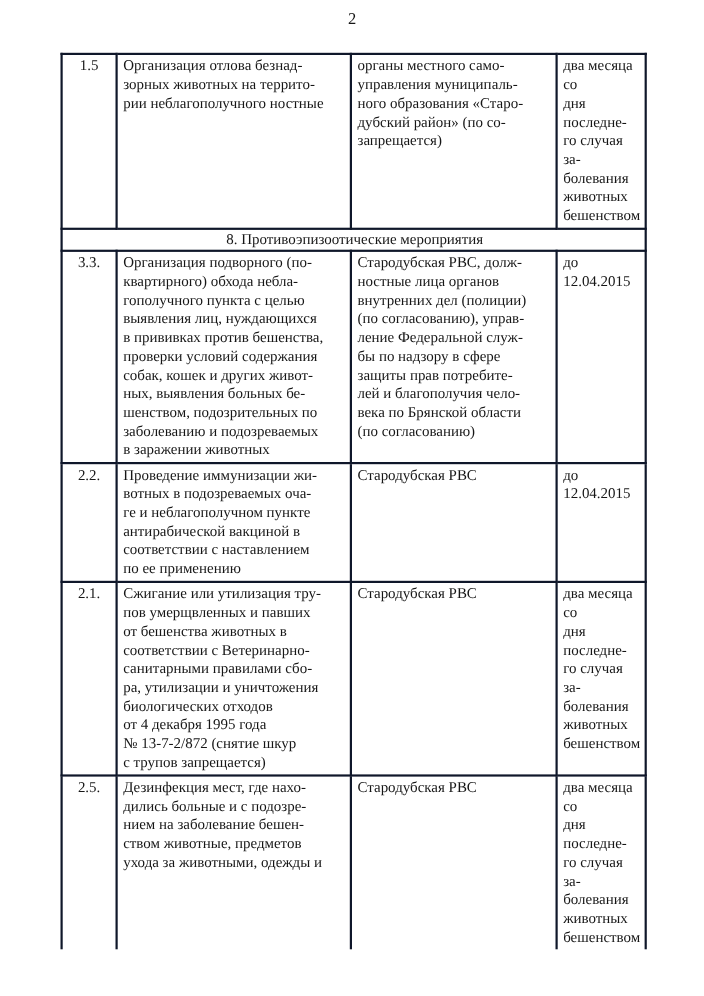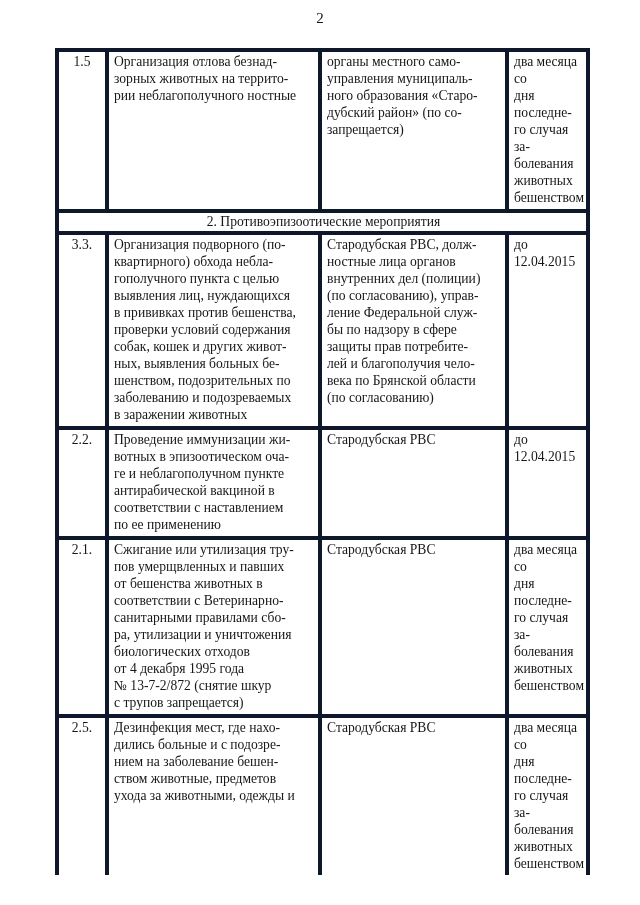--- a/index.html
+++ b/index.html
@@ -20,21 +20,21 @@
     font-size: 15px;
   }
   .doc-table {
     position: absolute;
     left: 55px; top: 48px;
     width: 531px;
     border-collapse: collapse;
     table-layout: fixed;
   }
   .doc-table td {
-    border: 4px solid #0f172a;
+    border: 2px solid #0f172a;
     vertical-align: top;
     font-size: 13.6px;
     line-height: 17px;
     padding: 1px 3px 3px 5px;
     white-space: pre-line;
     overflow: hidden;
   }
   .col-num-w   { width: 50px; }
   .col-meas-w  { width: 213px; }
   .col-resp-w  { width: 187px; }
@@ -74,21 +74,21 @@
 дубский район» (по со-
 запрещается)</td>
       <td>два месяца со
 дня последне-
 го случая за-
 болевания
 животных
 бешенством</td>
     </tr>
     <tr>
-      <td colspan="4" class="section-header">2. Противоэпизоотические мероприятия</td>
+      <td colspan="4" class="section-header">8. Противоэпизоотические мероприятия</td>
     </tr>
     <tr>
       <td class="cell-num">3.3.</td>
       <td>Организация подворного (по-
 квартирного) обхода небла-
 гополучного пункта с целью
 выявления лиц, нуждающихся
 в прививках против бешенства,
 проверки условий содержания
 собак, кошек и других живот-
@@ -104,21 +104,21 @@
 бы по надзору в сфере
 защиты прав потребите-
 лей и благополучия чело-
 века по Брянской области
 (по согласованию)</td>
       <td>до 12.04.2015</td>
     </tr>
     <tr>
       <td class="cell-num">2.2.</td>
       <td>Проведение иммунизации жи-
-вотных  в эпизоотическом оча-
+вотных  в подозреваемых оча-
 ге  и неблагополучном пункте
 антирабической вакциной  в
 соответствии с наставлением
 по ее применению</td>
       <td>Стародубская РВС</td>
       <td>до 12.04.2015</td>
     </tr>
     <tr>
       <td class="cell-num">2.1.</td>
       <td>Сжигание или утилизация тру-

